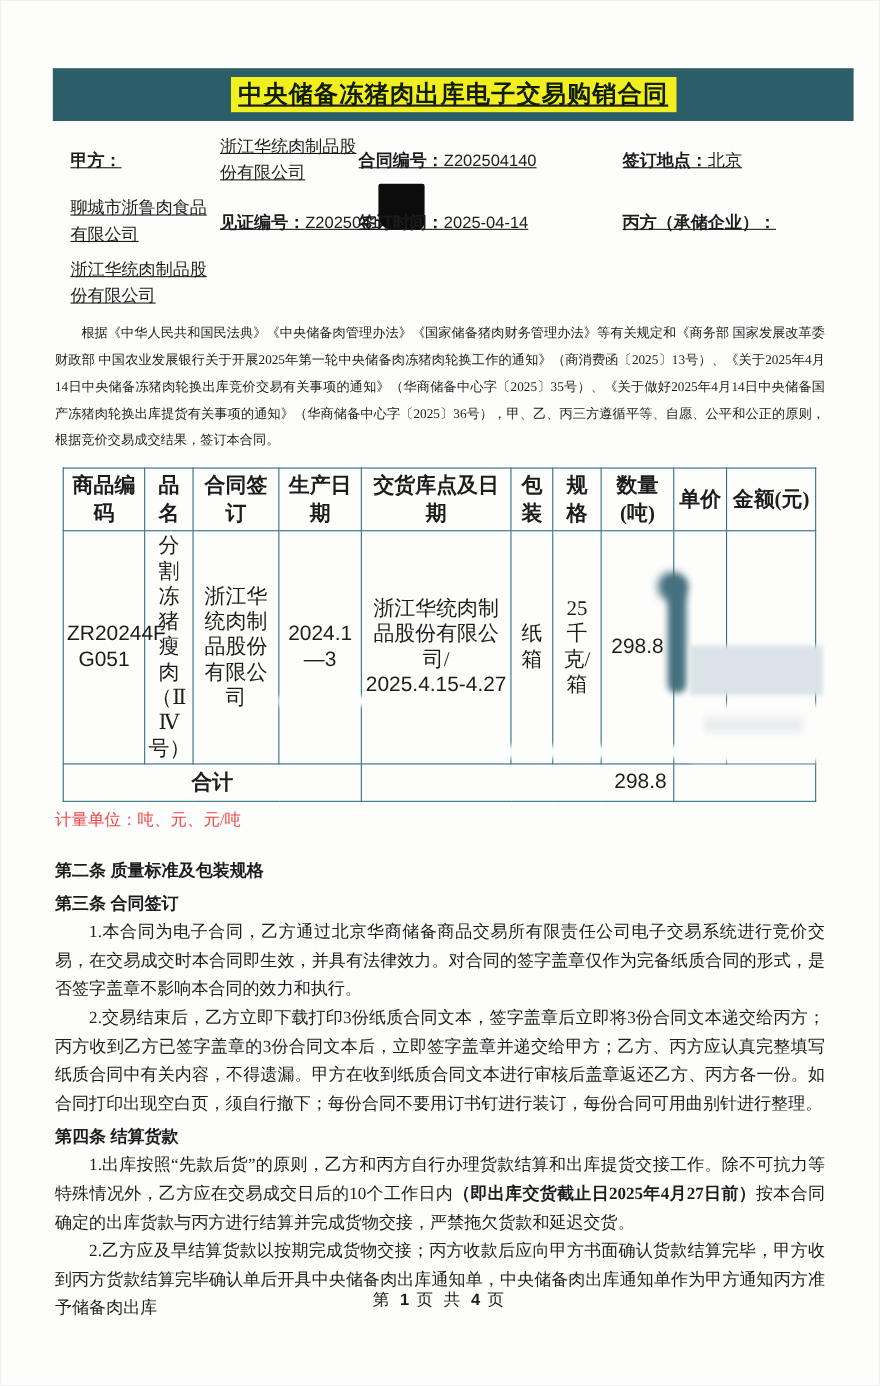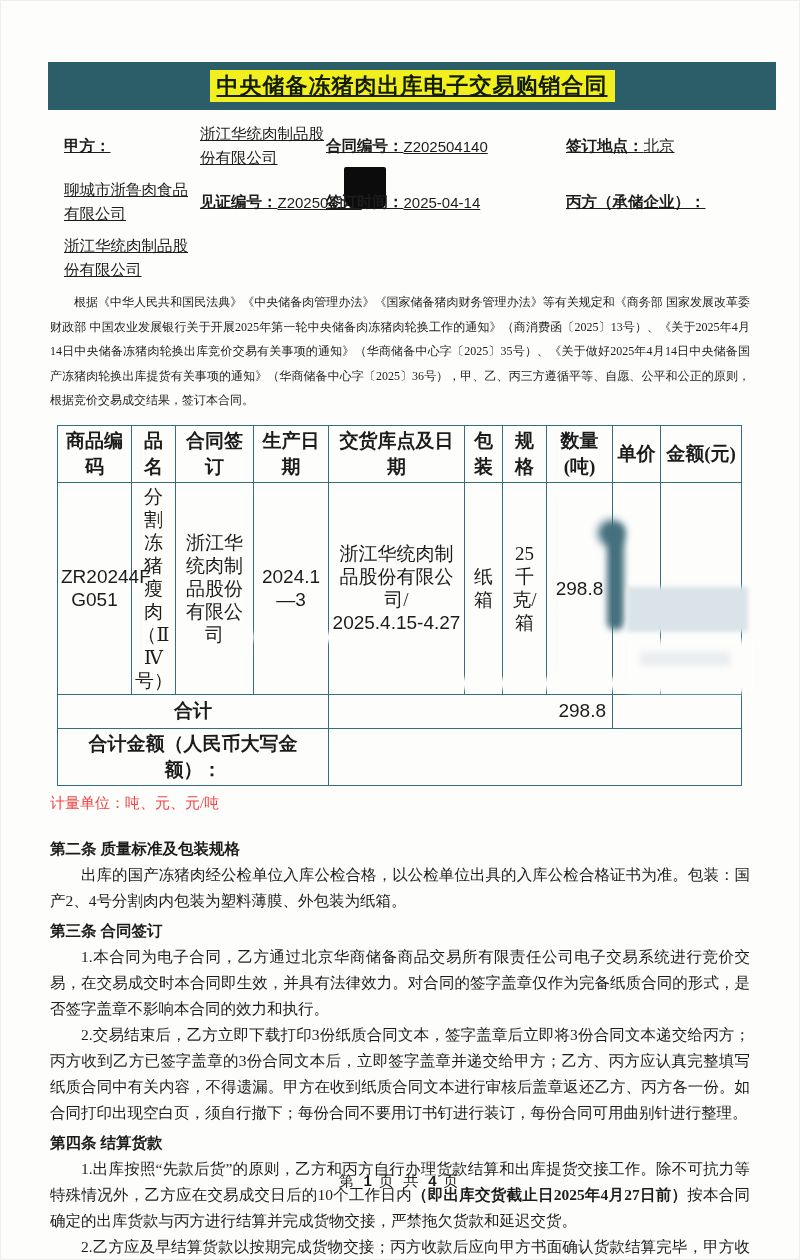--- a/index.html
+++ b/index.html
@@ -214,31 +214,26 @@
       <td>25千克/箱</td>
       <td class="num">298.8</td>
       <td class="num"></td>
       <td class="num"></td>
     </tr>
     <tr class="total-row">
       <td colspan="4" class="bold">合计</td>
       <td colspan="4" class="ta-right num">298.8</td>
       <td colspan="2"></td>
     </tr>
-    <tr class="sum-row">
-      <td colspan="4" class="bold">合计金额（人民币大写金额）：</td>
-      <td colspan="6"></td>
-    </tr>
   </tbody>
     </table>
 
   <div class="unit-note">计量单位：吨、元、元/吨</div>
 
   <div class="sec-heading gap-s">第二条 质量标准及包装规格</div>
-  <p class="para">出库的国产冻猪肉经公检单位入库公检合格，以公检单位出具的入库公检合格证书为准。包装：国产2、4号分割肉内包装为塑料薄膜、外包装为纸箱。</p>
 
   <div class="sec-heading">第三条 合同签订</div>
   <p class="para">1.本合同为电子合同，乙方通过北京华商储备商品交易所有限责任公司电子交易系统进行竞价交易，在交易成交时本合同即生效，并具有法律效力。对合同的签字盖章仅作为完备纸质合同的形式，是否签字盖章不影响本合同的效力和执行。</p>
   <p class="para">2.交易结束后，乙方立即下载打印3份纸质合同文本，签字盖章后立即将3份合同文本递交给丙方；丙方收到乙方已签字盖章的3份合同文本后，立即签字盖章并递交给甲方；乙方、丙方应认真完整填写纸质合同中有关内容，不得遗漏。甲方在收到纸质合同文本进行审核后盖章返还乙方、丙方各一份。如合同打印出现空白页，须自行撤下；每份合同不要用订书钉进行装订，每份合同可用曲别针进行整理。</p>
 
   <div class="sec-heading">第四条 结算货款</div>
   <p class="para"><span>1.出库按照“先款后货”的原则，乙方和丙方自行办理货款结算和出库提货交接工作。除不可抗力等特殊情况外，乙方应在交易成交日后的10个工作日内</span><span class="bold">（即出库交货截止日2025年4月27日前）</span><span>按本合同确定的出库货款与丙方进行结算并完成货物交接，严禁拖欠货款和延迟交货。</span></p>
   <p class="para">2.乙方应及早结算货款以按期完成货物交接；丙方收款后应向甲方书面确认货款结算完毕，甲方收到丙方货款结算完毕确认单后开具中央储备肉出库通知单，中央储备肉出库通知单作为甲方通知丙方准予储备肉出库</p>
 
   <div class="redact-teal"></div>

